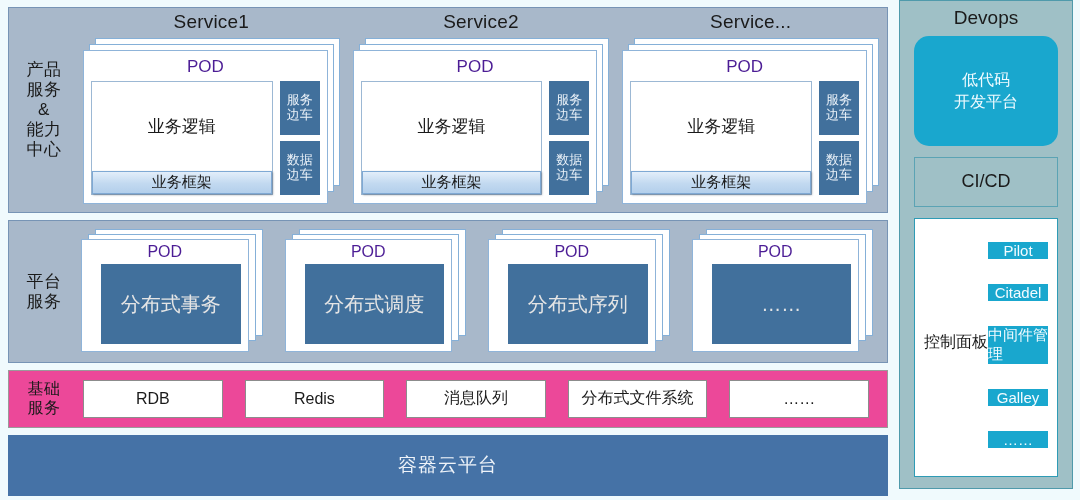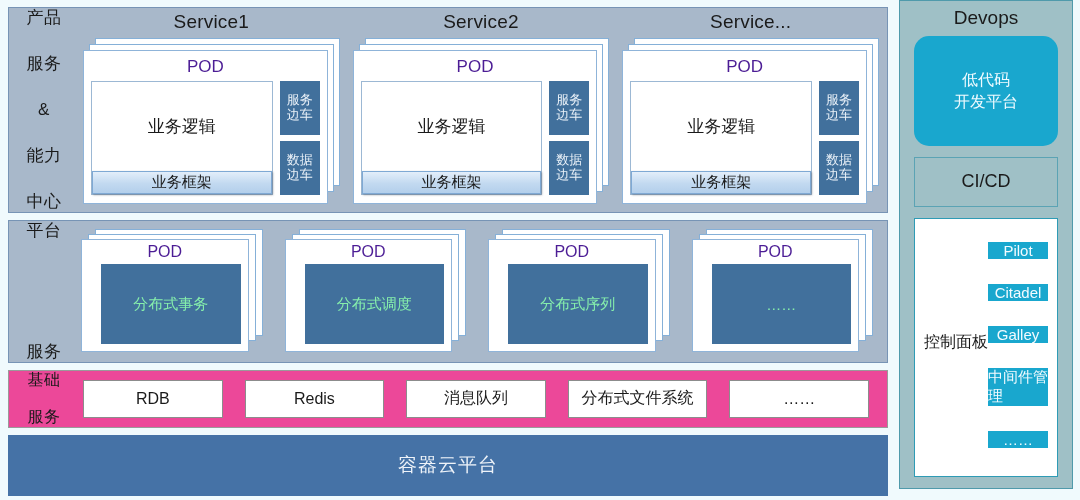--- a/index.html
+++ b/index.html
@@ -21,21 +21,21 @@
   .panel {
     display: flex; align-items: stretch;
     border: 1px solid #7794b5;
   }
   .panel-bluegray { background: #a8b8ca; }
   .panel-gray { background: #ec4899; border-color: #9a9a9a; }
 
   .row-label {
     flex: 0 0 70px;
     display: flex; flex-direction: column;
-    align-items: center; justify-content: space-between;
+    align-items: center; justify-content: center;
     font-size: 17px; color: #1a1a1a; line-height: 1.18;
     letter-spacing: .5px;
   }
   .row-label.small { font-size: 16px; }
 
   
   .row-products { height: 208px; }
   .services-area {
     flex: 1; display: flex; gap: 13px;
     padding: 4px 8px 8px 4px;
@@ -102,21 +102,21 @@
   .plat-ghost.g2 { left: 7px;  top: 5px; right: 7px; bottom: 11px; }
   .plat-card {
     position: absolute; left: 0; top: 10px; right: 14px; bottom: 0;
     background: #fff; border: 1px solid #8fb4d9;
     display: flex; flex-direction: column; padding: 2px 7px 7px 7px;
   }
   .plat-card .pod-title { font-size: 16px; margin-bottom: 2px; }
   .plat-fill {
     flex: 1; background: #41709c;
     display: flex; align-items: center; justify-content: center;
-    color: #86efac; font-size: 15px; margin-left: 12px;
+    color: #e5e5e5; font-size: 20px; margin-left: 12px;
   }
 
   
   .row-basic { height: 58px; }
   .basic-area {
     flex: 1; display: flex; gap: 22px; align-items: center;
     padding: 0 18px 0 4px;
   }
   .basic-box {
     flex: 1; height: 38px; background: #ffffff; border: 1px solid #8c8c8c;
@@ -345,20 +345,20 @@
       <span>开发平台</span>
     </div>
 
     <div class="cicd">CI/CD</div>
 
     <div class="ctrl-panel">
       <div class="ctrl-title">控制面板</div>
       <div class="ctrl-items">
         <div class="ctrl-item">Pilot</div>
         <div class="ctrl-item">Citadel</div>
+        <div class="ctrl-item">中间件管理</div>
         <div class="ctrl-item">Galley</div>
-        <div class="ctrl-item">中间件管理</div>
         <div class="ctrl-item">……</div>
       </div>
     </div>
   </div>
 
 </div>
 
 </body></html>

